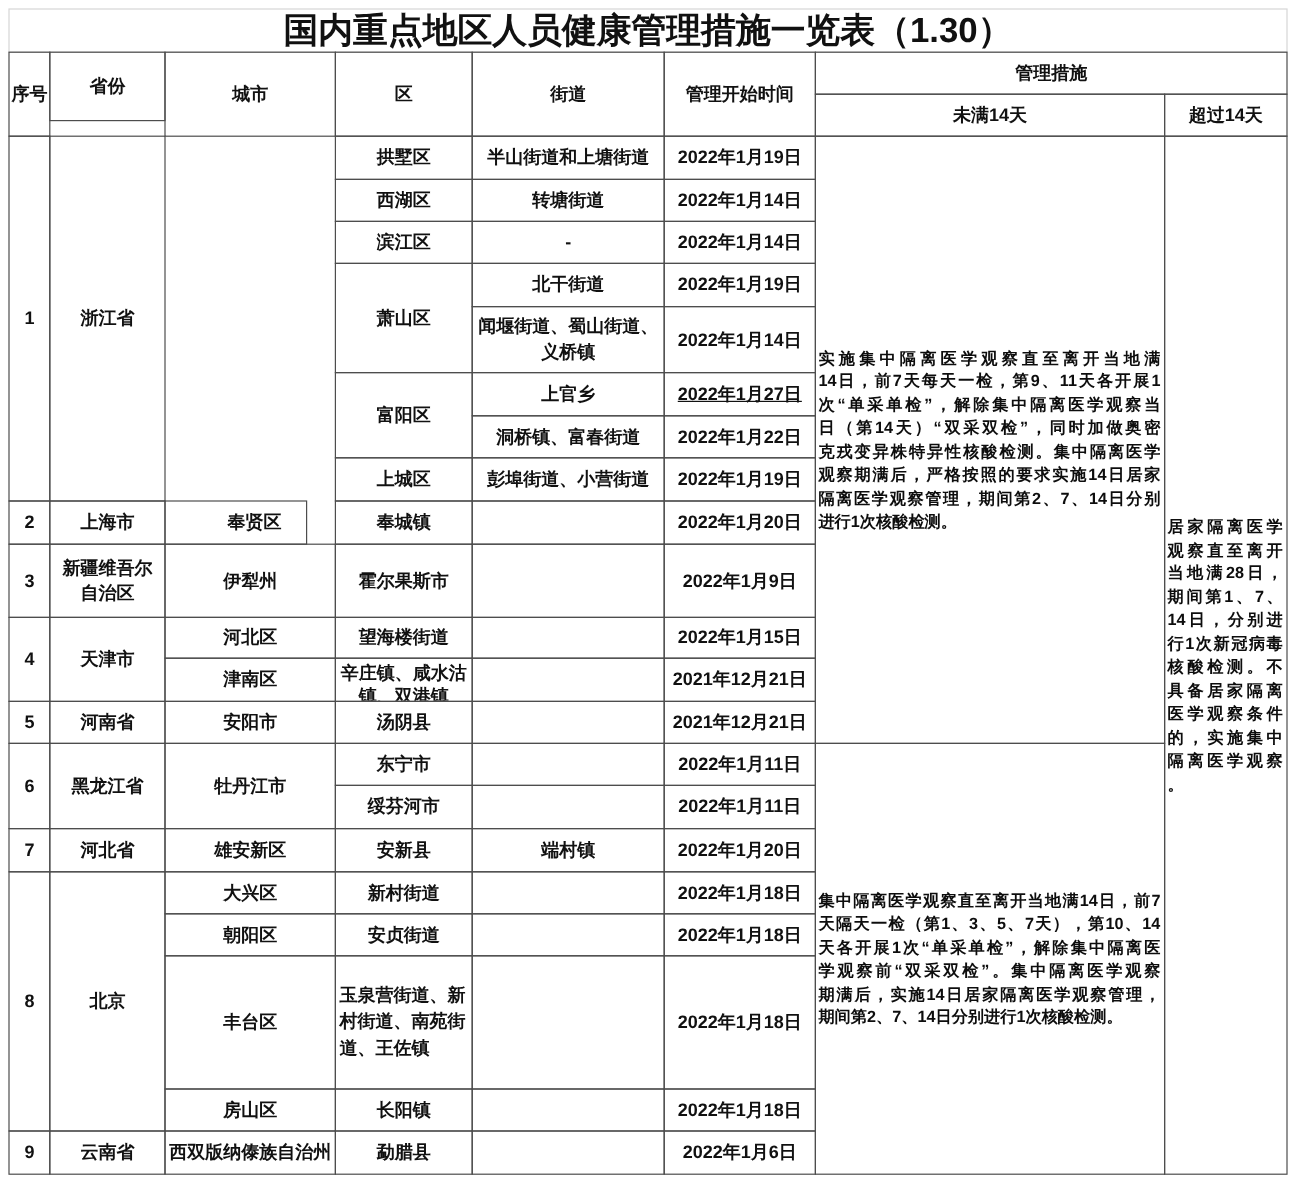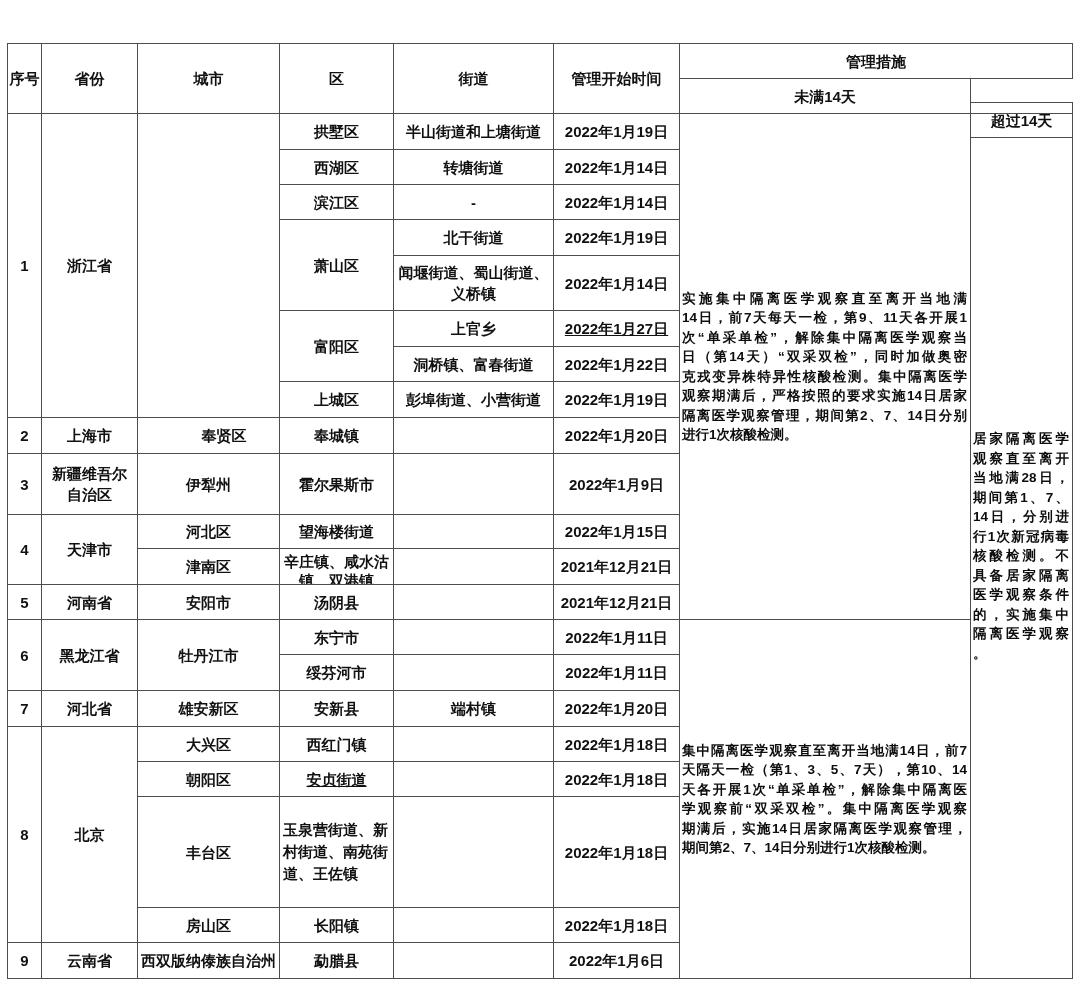--- a/index.html
+++ b/index.html
@@ -60,30 +60,31 @@
     .measure .ln.last {
       text-align: left;
       text-align-last: left;
     }
   </style>
 </head>
 <body>
 
 <div id="page">
 
+  <div class="cell title-cell" style="left:7px;top:7px;width:1066px;height:37px;">国内重点地区人员健康管理措施一览表（1.30）</div>
 
   <div class="cell nopad" style="left:7px;top:43px;width:35px;height:71px;">序号</div>
-  <div class="cell" style="left:41px;top:43px;width:97px;height:71px;">省份</div>
+  <div class="cell" style="left:41px;top:43px;width:97px;height:58px;">省份</div>
   <div class="cell" style="left:137px;top:43px;width:143px;height:71px;">城市</div>
   <div class="cell" style="left:279px;top:43px;width:115px;height:71px;">区</div>
   <div class="cell" style="left:393px;top:43px;width:161px;height:71px;">街道</div>
   <div class="cell" style="left:553px;top:43px;width:127px;height:71px;">管理开始时间</div>
   <div class="cell" style="left:679px;top:43px;width:394px;height:36px;">管理措施</div>
   <div class="cell" style="left:679px;top:78px;width:292px;height:36px;">未满14天</div>
-  <div class="cell" style="left:970px;top:78px;width:103px;height:36px;margin-top:24px;">超过14天</div>
+  <div class="cell" style="left:970px;top:78px;width:103px;height:36px;">超过14天</div>
 
   <div class="cell nopad" style="left:7px;top:113px;width:35px;height:305px;">1</div>
   <div class="cell nopad" style="left:7px;top:417px;width:35px;height:37px;">2</div>
   <div class="cell nopad" style="left:7px;top:453px;width:35px;height:62px;">3</div>
   <div class="cell nopad" style="left:7px;top:514px;width:35px;height:71px;">4</div>
   <div class="cell nopad" style="left:7px;top:584px;width:35px;height:36px;">5</div>
   <div class="cell nopad" style="left:7px;top:619px;width:35px;height:72px;">6</div>
   <div class="cell nopad" style="left:7px;top:690px;width:35px;height:37px;">7</div>
   <div class="cell nopad" style="left:7px;top:726px;width:35px;height:217px;">8</div>
   <div class="cell nopad" style="left:7px;top:942px;width:35px;height:37px;">9</div>
@@ -91,21 +92,21 @@
   <div class="cell" style="left:41px;top:113px;width:97px;height:305px;">浙江省</div>
   <div class="cell" style="left:41px;top:417px;width:97px;height:37px;">上海市</div>
   <div class="cell" style="left:41px;top:453px;width:97px;height:62px;">新疆维吾尔自治区</div>
   <div class="cell" style="left:41px;top:514px;width:97px;height:71px;">天津市</div>
   <div class="cell" style="left:41px;top:584px;width:97px;height:36px;">河南省</div>
   <div class="cell" style="left:41px;top:619px;width:97px;height:72px;">黑龙江省</div>
   <div class="cell" style="left:41px;top:690px;width:97px;height:37px;">河北省</div>
   <div class="cell" style="left:41px;top:726px;width:97px;height:217px;">北京</div>
   <div class="cell" style="left:41px;top:942px;width:97px;height:37px;">云南省</div>
 
-  <div class="cell" style="left:137px;top:417px;width:143px;height:37px;padding-left:35px;">奉贤区</div>
+  <div class="cell" style="left:137px;top:417px;width:119px;height:37px;padding-left:35px;">奉贤区</div>
   <div class="cell" style="left:137px;top:453px;width:143px;height:62px;">伊犁州</div>
   <div class="cell" style="left:137px;top:514px;width:143px;height:35px;">河北区</div>
   <div class="cell" style="left:137px;top:548px;width:143px;height:37px;">津南区</div>
   <div class="cell" style="left:137px;top:584px;width:143px;height:36px;">安阳市</div>
   <div class="cell" style="left:137px;top:619px;width:143px;height:72px;">牡丹江市</div>
   <div class="cell" style="left:137px;top:690px;width:143px;height:37px;">雄安新区</div>
   <div class="cell" style="left:137px;top:726px;width:143px;height:36px;">大兴区</div>
   <div class="cell" style="left:137px;top:761px;width:143px;height:36px;">朝阳区</div>
   <div class="cell" style="left:137px;top:796px;width:143px;height:112px;">丰台区</div>
   <div class="cell" style="left:137px;top:907px;width:143px;height:36px;">房山区</div>
@@ -118,22 +119,22 @@
   <div class="cell" style="left:279px;top:310px;width:115px;height:72px;">富阳区</div>
   <div class="cell" style="left:279px;top:381px;width:115px;height:37px;">上城区</div>
   <div class="cell" style="left:279px;top:417px;width:115px;height:37px;">奉城镇</div>
   <div class="cell" style="left:279px;top:453px;width:115px;height:62px;">霍尔果斯市</div>
   <div class="cell" style="left:279px;top:514px;width:115px;height:35px;">望海楼街道</div>
   <div class="cell clip" style="left:279px;top:548px;width:115px;height:37px;">辛庄镇、咸水沽镇、双港镇</div>
   <div class="cell" style="left:279px;top:584px;width:115px;height:36px;">汤阴县</div>
   <div class="cell" style="left:279px;top:619px;width:115px;height:36px;">东宁市</div>
   <div class="cell" style="left:279px;top:654px;width:115px;height:37px;">绥芬河市</div>
   <div class="cell" style="left:279px;top:690px;width:115px;height:37px;">安新县</div>
-  <div class="cell" style="left:279px;top:726px;width:115px;height:36px;">西红门镇</div>
-  <div class="cell" style="left:279px;top:761px;width:115px;height:36px;text-decoration:underline;">安贞街道</div>
+  <div class="cell" style="left:279px;top:726px;width:115px;height:36px;">新村街道</div>
+  <div class="cell" style="left:279px;top:761px;width:115px;height:36px;">安贞街道</div>
   <div class="cell wrap-left" style="left:279px;top:796px;width:115px;height:112px;">玉泉营街道、新村街道、南苑街道、王佐镇</div>
   <div class="cell" style="left:279px;top:907px;width:115px;height:36px;">长阳镇</div>
   <div class="cell" style="left:279px;top:942px;width:115px;height:37px;">勐腊县</div>
 
   <div class="cell" style="left:393px;top:113px;width:161px;height:37px;">半山街道和上塘街道</div>
   <div class="cell" style="left:393px;top:149px;width:161px;height:36px;">转塘街道</div>
   <div class="cell" style="left:393px;top:184px;width:161px;height:36px;">-</div>
   <div class="cell" style="left:393px;top:219px;width:161px;height:37px;">北干街道</div>
   <div class="cell" style="left:393px;top:255px;width:161px;height:56px;">闻堰街道、蜀山街道、义桥镇</div>
   <div class="cell" style="left:393px;top:310px;width:161px;height:37px;">上官乡</div>

